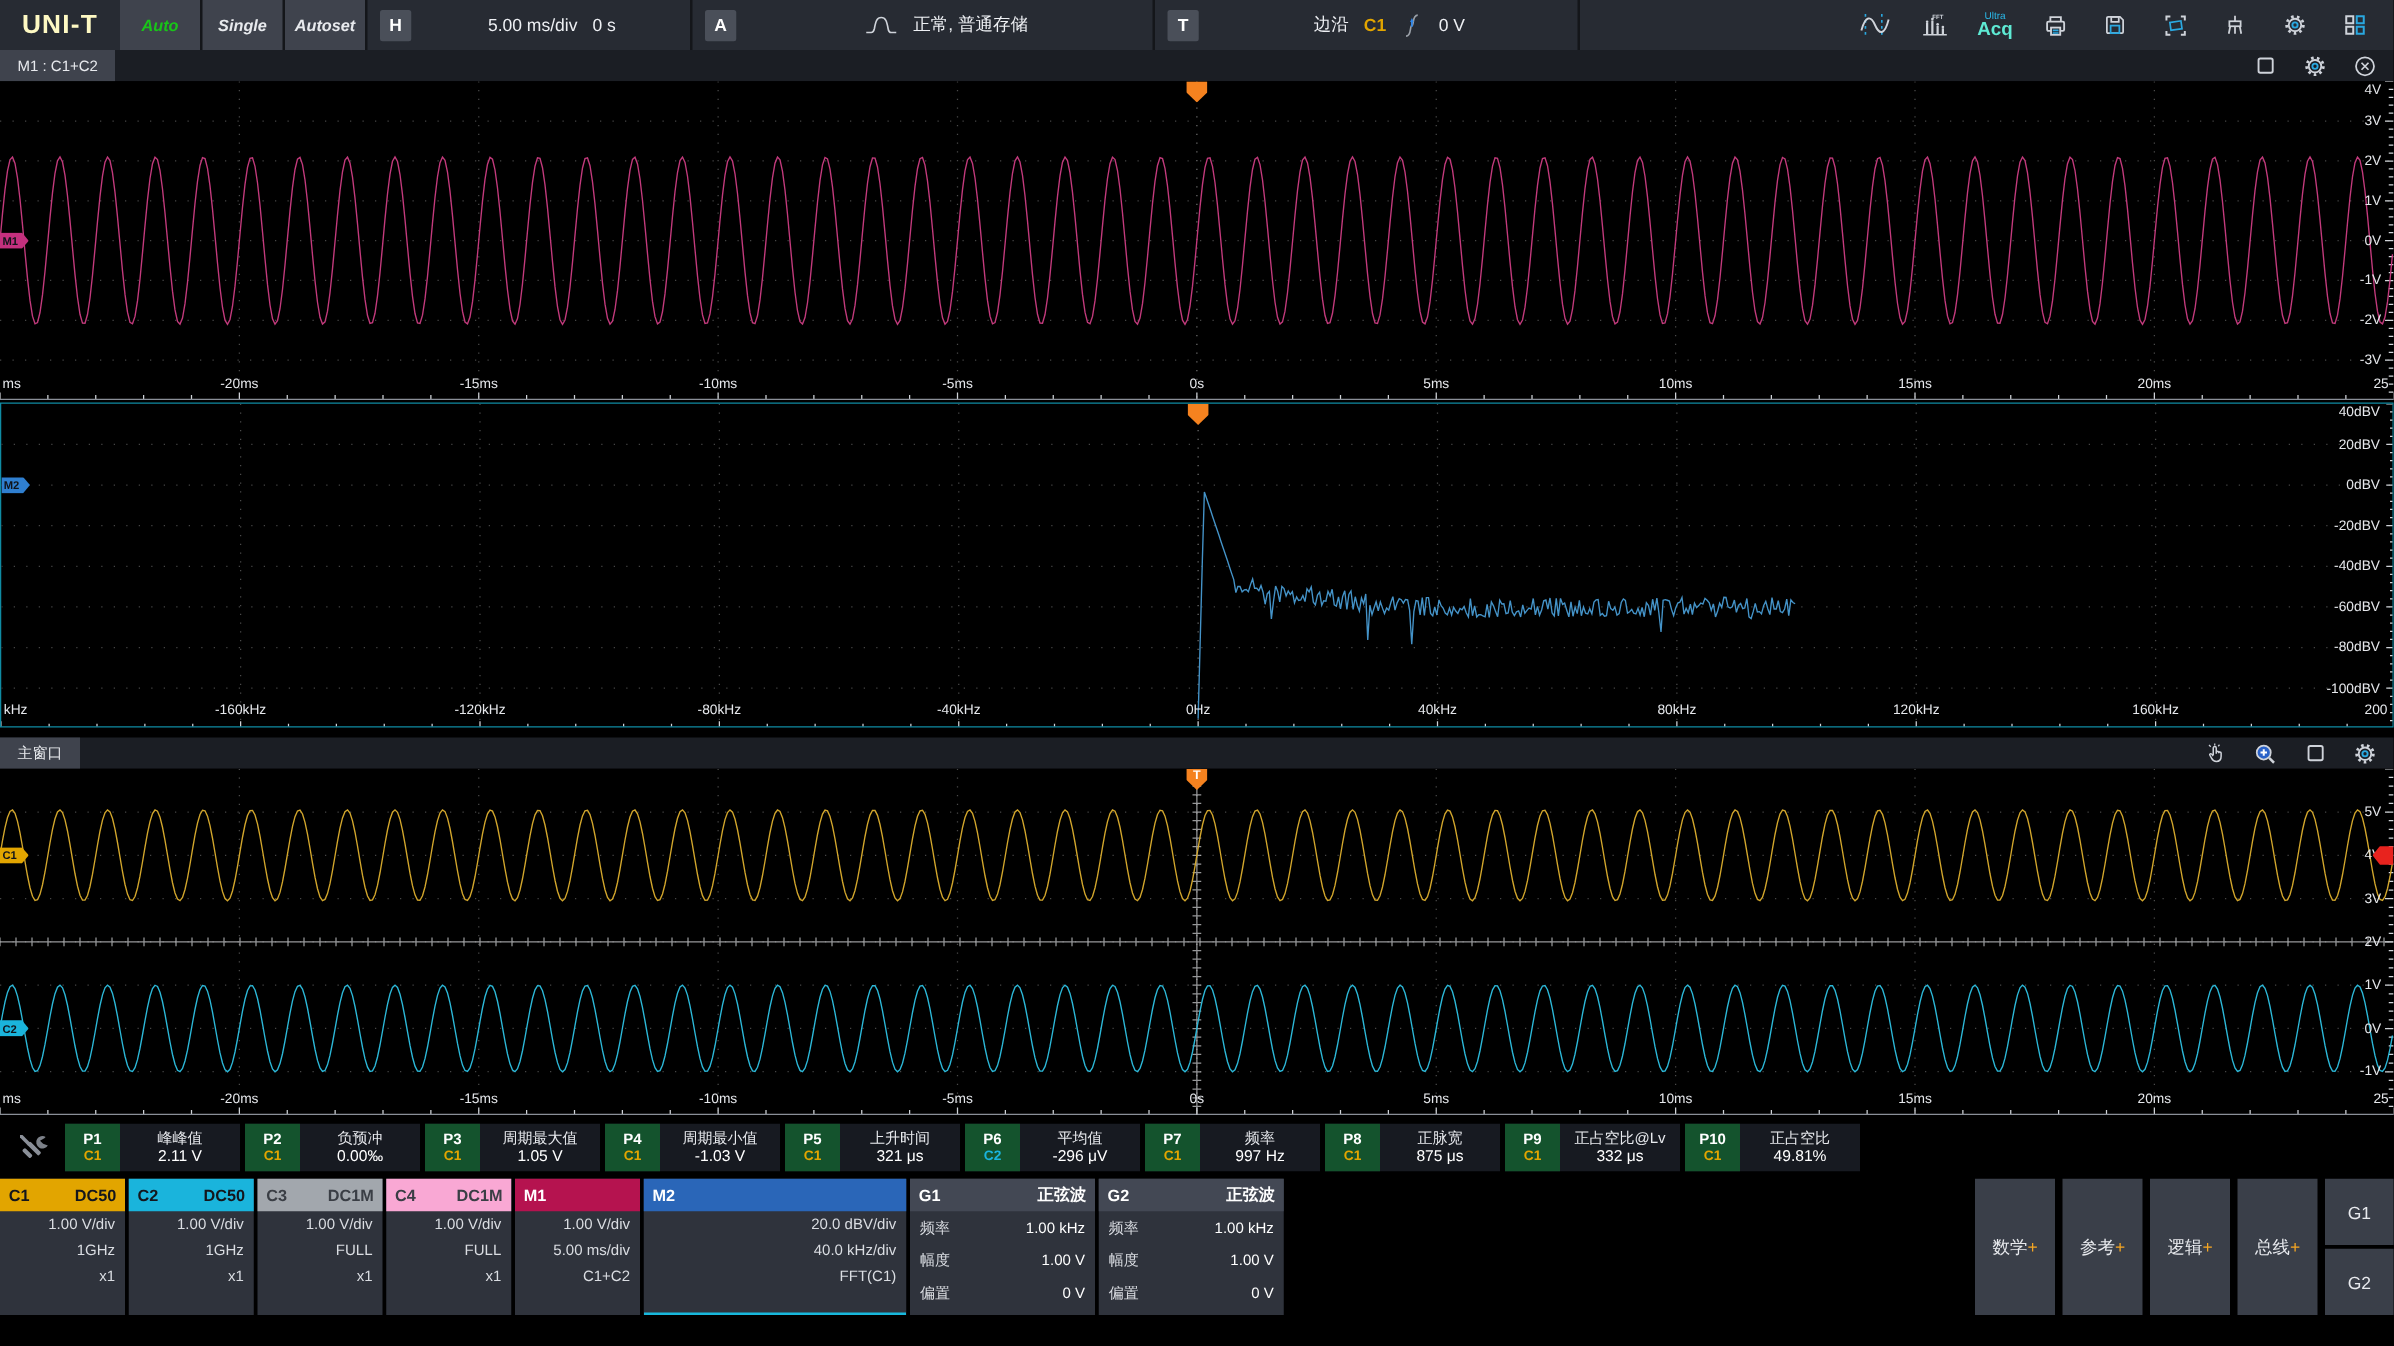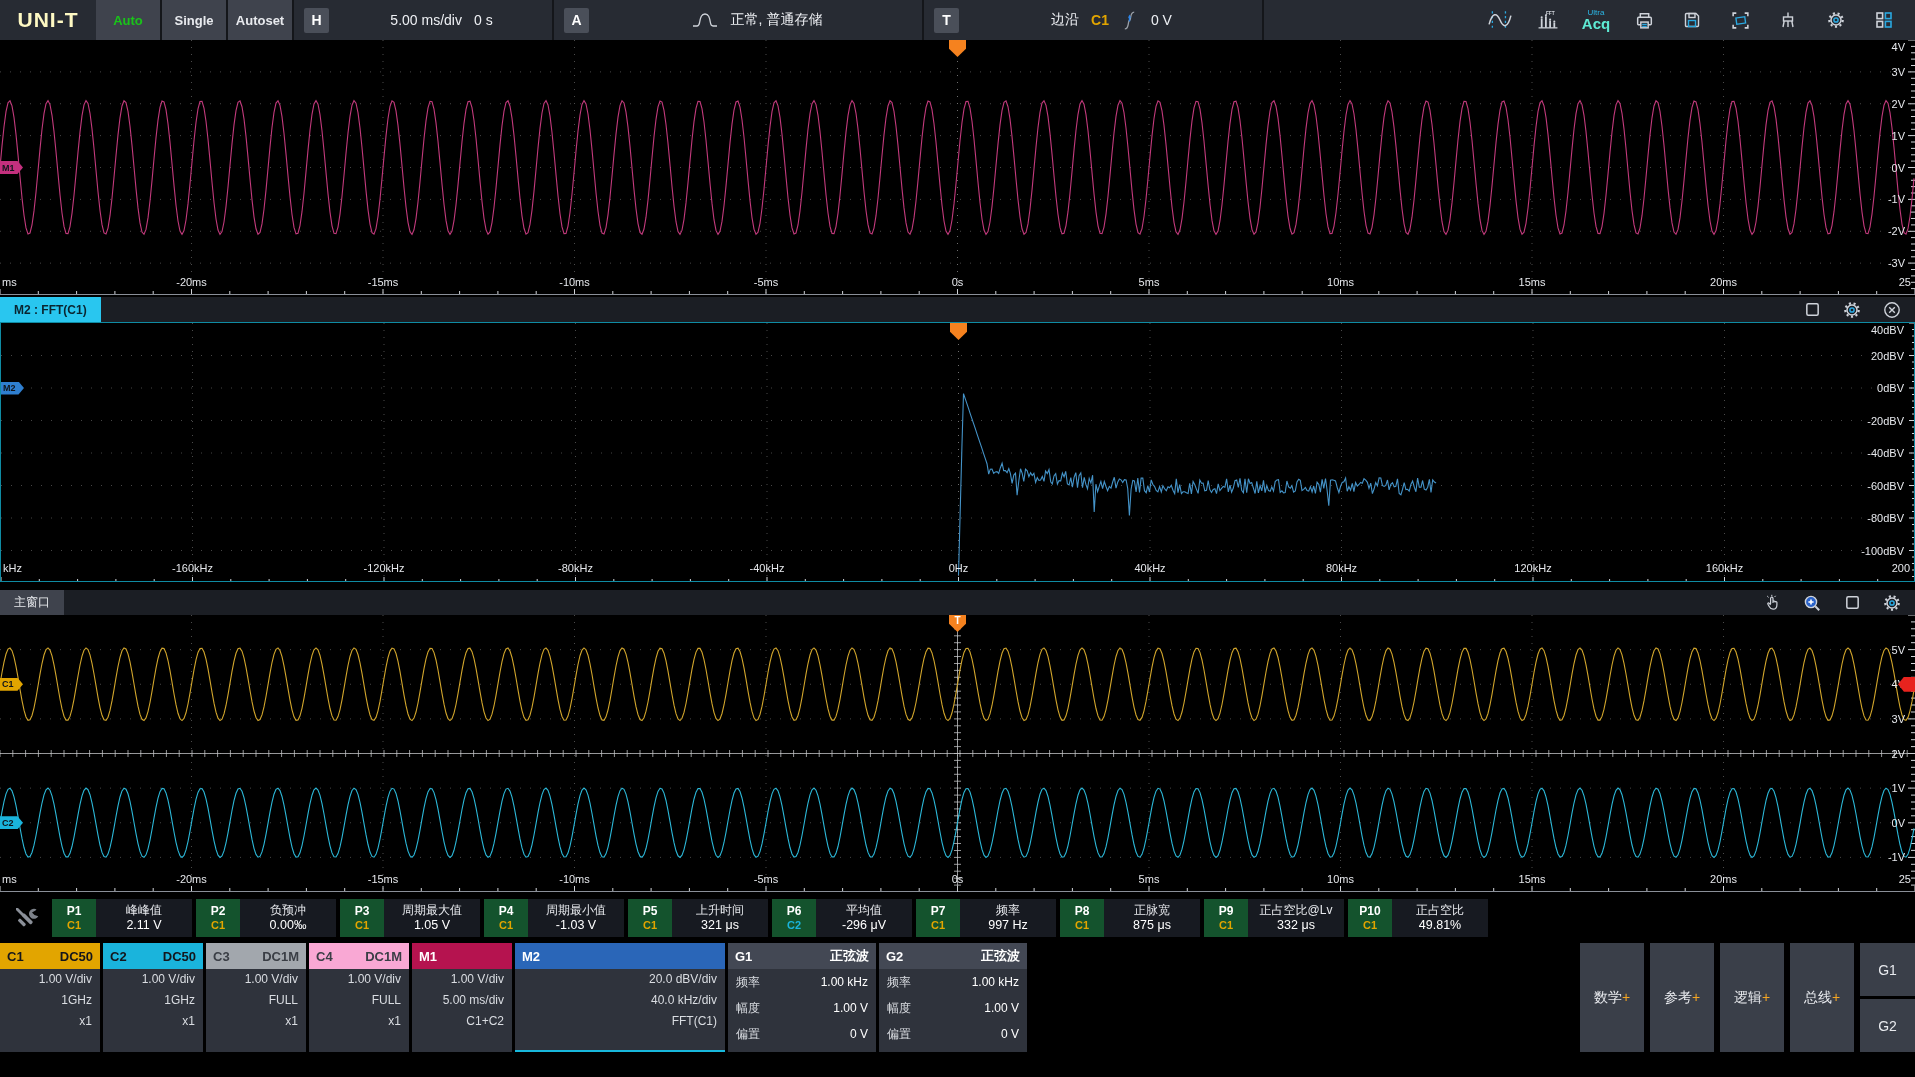--- a/index.html
+++ b/index.html
@@ -3,21 +3,21 @@
 <meta charset="utf-8">
 <style>
   html,body{margin:0;padding:0;background:#000;}
   body{width:1915px;height:1077px;overflow:hidden;font-family:"Liberation Sans","DejaVu Sans",sans-serif;
        -webkit-font-smoothing:antialiased;color:#e8eaee;position:relative;}
   
   .toolbar{height:40px;background:#272b33;display:flex;align-items:stretch;}
   .logo{width:96px;display:flex;align-items:center;justify-content:center;color:#fef9c3;
         font-weight:900;font-size:21px;letter-spacing:1px;}
   .tb-group{display:flex;background:#14161a;gap:2px;}
-  .tb-btn{width:64px;border:0;background:#3f434d;color:#e8eaee;font-size:13px;font-weight:bold;cursor:pointer;}
+  .tb-btn{width:64px;border:0;background:#3f434d;color:#e8eaee;font-size:13px;font-weight:bold;cursor:pointer;font-style:italic;}
   .tb-btn.auto{color:#19c419;}
   .tb-sec{display:flex;align-items:center;gap:12px;padding:0 10px;border-left:2px solid #14161a;}
   .keybox{width:25px;height:25px;background:#4a4f59;color:#fff;font-weight:bold;font-size:14px;
           display:flex;align-items:center;justify-content:center;border-radius:2px;}
   .tb-val{font-size:14px;color:#eef0f4;}
   .tb-center{flex:1;display:flex;align-items:center;justify-content:center;gap:12px;}
   .src-c1{color:#e2a500;font-weight:bold;font-size:14px;}
   .tb-fill{flex:1;border-left:2px solid #14161a;}
   .tb-icons{display:flex;align-items:center;gap:14px;padding:0 14px;}
   .tb-icons .ib{width:34px;height:30px;display:flex;align-items:center;justify-content:center;
@@ -182,20 +182,43 @@
           <rect x="3" y="3" width="5.6" height="5.6" stroke="#cfd3da"></rect>
           <rect x="11.4" y="3" width="5.6" height="5.6" stroke="#2aa8e0"></rect>
           <rect x="3" y="11.4" width="5.6" height="5.6" stroke="#cfd3da"></rect>
           <rect x="11.4" y="11.4" width="5.6" height="5.6" stroke="#2aa8e0"></rect>
         </svg>
       </button>
     </div>
 </div>
 
 <section class="panel">
+  <div class="phead">
+    <div class="ptab">M1 : C1+C2</div>
+    <div class="picons">
+        <span class="pic">
+          <svg viewBox="0 0 18 18" width="17" height="17">
+            <rect x="3" y="3" width="12" height="12" rx="1.5" fill="none" stroke="#cfd3da" stroke-width="1.6"></rect>
+          </svg>
+        </span>
+        <span class="pic">
+          <svg viewBox="0 0 18 18" width="18" height="18">
+            <circle cx="9" cy="9" r="6.7" fill="none" stroke="#cfd3da" stroke-width="2.2" stroke-dasharray="2.1 2.6"></circle>
+            <circle cx="9" cy="9" r="5" fill="none" stroke="#cfd3da" stroke-width="1.5"></circle>
+            <circle cx="9" cy="9" r="2.1" fill="none" stroke="#2aa8e0" stroke-width="1.5"></circle>
+          </svg>
+        </span>
+        <span class="pic">
+          <svg viewBox="0 0 18 18" width="18" height="18">
+            <circle cx="9" cy="9" r="7.2" fill="none" stroke="#cfd3da" stroke-width="1.4"></circle>
+            <path d="M6.2 6.2 L11.8 11.8 M11.8 6.2 L6.2 11.8" stroke="#cfd3da" stroke-width="1.4"></path>
+          </svg>
+        </span>
+      </div>
+  </div>
   <div class="plot" style="height: 255px;"><svg width="1915" height="255" viewBox="0 0 1915 255">
         <line x1="191.5" y1="0" x2="191.5" y2="255" stroke="#4a4a4a" stroke-width="1" stroke-dasharray="1 6"></line>
         <line x1="383" y1="0" x2="383" y2="255" stroke="#4a4a4a" stroke-width="1" stroke-dasharray="1 6"></line>
         <line x1="574.5" y1="0" x2="574.5" y2="255" stroke="#4a4a4a" stroke-width="1" stroke-dasharray="1 6"></line>
         <line x1="766" y1="0" x2="766" y2="255" stroke="#4a4a4a" stroke-width="1" stroke-dasharray="1 6"></line>
         <line x1="957.5" y1="0" x2="957.5" y2="255" stroke="#6e6e6e" stroke-width="1" stroke-dasharray="1 6"></line>
         <line x1="1149" y1="0" x2="1149" y2="255" stroke="#4a4a4a" stroke-width="1" stroke-dasharray="1 6"></line>
         <line x1="1340.5" y1="0" x2="1340.5" y2="255" stroke="#4a4a4a" stroke-width="1" stroke-dasharray="1 6"></line>
         <line x1="1532" y1="0" x2="1532" y2="255" stroke="#4a4a4a" stroke-width="1" stroke-dasharray="1 6"></line>
         <line x1="1723.5" y1="0" x2="1723.5" y2="255" stroke="#4a4a4a" stroke-width="1" stroke-dasharray="1 6"></line>
@@ -206,43 +229,20 @@
         <line x1="0" y1="159.375" x2="1915" y2="159.375" stroke="#454545" stroke-width="1" stroke-dasharray="1 9"></line>
         <line x1="0" y1="191.25" x2="1915" y2="191.25" stroke="#454545" stroke-width="1" stroke-dasharray="1 9"></line>
         <line x1="0" y1="223.125" x2="1915" y2="223.125" stroke="#454545" stroke-width="1" stroke-dasharray="1 9"></line>
         <path d="M0.0 255 V249 M38.3 255 V251 M76.6 255 V251 M114.9 255 V251 M153.2 255 V251 M191.5 255 V249 M229.8 255 V251 M268.1 255 V251 M306.4 255 V251 M344.7 255 V251 M383.0 255 V249 M421.3 255 V251 M459.6 255 V251 M497.9 255 V251 M536.2 255 V251 M574.5 255 V249 M612.8 255 V251 M651.1 255 V251 M689.4 255 V251 M727.7 255 V251 M766.0 255 V249 M804.3 255 V251 M842.6 255 V251 M880.9 255 V251 M919.2 255 V251 M957.5 255 V249 M995.8 255 V251 M1034.1 255 V251 M1072.4 255 V251 M1110.7 255 V251 M1149.0 255 V249 M1187.3 255 V251 M1225.6 255 V251 M1263.9 255 V251 M1302.2 255 V251 M1340.5 255 V249 M1378.8 255 V251 M1417.1 255 V251 M1455.4 255 V251 M1493.7 255 V251 M1532.0 255 V249 M1570.3 255 V251 M1608.6 255 V251 M1646.9 255 V251 M1685.2 255 V251 M1723.5 255 V249 M1761.8 255 V251 M1800.1 255 V251 M1838.4 255 V251 M1876.7 255 V251 M1915.0 255 V249 M1915 0.0 H1908 M1915 6.4 H1911 M1915 12.8 H1911 M1915 19.1 H1911 M1915 25.5 H1911 M1915 31.9 H1908 M1915 38.3 H1911 M1915 44.6 H1911 M1915 51.0 H1911 M1915 57.4 H1911 M1915 63.8 H1908 M1915 70.1 H1911 M1915 76.5 H1911 M1915 82.9 H1911 M1915 89.3 H1911 M1915 95.6 H1908 M1915 102.0 H1911 M1915 108.4 H1911 M1915 114.8 H1911 M1915 121.1 H1911 M1915 127.5 H1908 M1915 133.9 H1911 M1915 140.3 H1911 M1915 146.6 H1911 M1915 153.0 H1911 M1915 159.4 H1908 M1915 165.8 H1911 M1915 172.1 H1911 M1915 178.5 H1911 M1915 184.9 H1911 M1915 191.3 H1908 M1915 197.6 H1911 M1915 204.0 H1911 M1915 210.4 H1911 M1915 216.8 H1911 M1915 223.1 H1908 M1915 229.5 H1911 M1915 235.9 H1911 M1915 242.3 H1911 M1915 248.6 H1911 M1915 255.0 H1908 " stroke="#d0d3d8" stroke-width="1" fill="none"></path>
         <line x1="0" y1="254.5" x2="1915" y2="254.5" stroke="#8a8f98" stroke-width="1"></line>
         <polyline points="0,127.5 2,105.9 4,86.7 6,71.7 8,62.8 10,60.7 12,65.8 14,77.4 16,94.4 18,114.9 20,136.8 22,157.7 24,175.3 26,187.9 28,194.0 30,193.0 32,185.0 34,170.9 36,152.2 38,130.8 40,109.1 42,89.3 44,73.6 46,63.7 48,60.6 50,64.6 52,75.3 54,91.6 56,111.7 58,133.5 60,154.7 62,173.0 64,186.4 66,193.5 68,193.6 70,186.6 72,173.4 74,155.2 76,134.1 78,112.3 80,92.1 82,75.7 84,64.8 86,60.6 88,63.5 90,73.3 92,88.9 94,108.5 96,130.2 98,151.7 100,170.5 102,184.7 104,192.9 106,194.0 108,188.1 110,175.7 112,158.2 114,137.3 116,115.5 118,94.9 120,77.8 122,66.0 124,60.8 126,62.6 128,71.4 130,86.2 132,105.4 134,127.0 136,148.6 138,167.9 140,182.9 142,192.1 144,194.3 146,189.4 148,177.9 150,161.0 152,140.6 154,118.7 156,97.8 158,80.1 160,67.4 162,61.1 164,61.9 166,69.7 168,83.7 170,102.3 172,123.7 174,145.4 176,165.2 178,181.0 180,191.1 182,194.4 184,190.6 186,180.0 188,163.9 190,143.8 192,122.0 194,100.8 196,82.5 198,68.9 200,61.6 202,61.3 204,68.1 206,81.2 208,99.3 210,120.4 212,142.2 214,162.5 216,179.0 218,190.0 220,194.4 222,191.6 224,182.0 226,166.6 228,147.0 230,125.3 232,103.9 234,84.9 236,70.6 238,62.3 240,60.9 242,66.7 244,78.9 246,96.4 248,117.1 250,139.0 252,159.6 254,176.8 256,188.8 258,194.2 260,192.5 262,183.9 264,169.2 266,150.1 268,128.6 270,107.0 272,87.5 274,72.4 276,63.1 278,60.7 280,65.4 282,76.7 284,93.5 286,113.9 288,135.7 290,156.7 292,174.5 294,187.4 296,193.8 298,193.2 300,185.6 302,171.7 304,153.2 306,131.9 308,110.1 310,90.2 312,74.3 314,64.0 316,60.6 318,64.2 320,74.6 322,90.7 324,110.7 326,132.4 328,153.7 330,172.1 332,185.8 334,193.3 336,193.7 338,187.1 340,174.1 342,156.2 344,135.2 346,113.3 348,93.0 350,76.4 352,65.2 354,60.6 356,63.2 358,72.7 360,88.0 362,107.5 364,129.1 366,150.6 368,169.6 370,184.1 372,192.6 374,194.1 376,188.6 378,176.5 380,159.1 382,138.4 384,116.6 386,95.9 388,78.5 390,66.4 392,60.9 394,62.4 396,70.9 398,85.4 400,104.4 402,125.9 404,147.5 406,167.0 408,182.3 410,191.8 412,194.4 414,189.8 416,178.6 418,162.0 420,141.7 422,119.8 424,98.8 426,80.9 428,67.9 430,61.3 432,61.7 434,69.2 436,82.9 438,101.3 440,122.6 442,144.3 444,164.3 446,180.4 448,190.8 450,194.4 452,191.0 454,180.7 456,164.8 458,144.9 460,123.1 462,101.8 464,83.3 466,69.4 468,61.8 470,61.2 472,67.6 474,80.5 476,98.3 478,119.3 480,141.1 482,161.5 484,178.3 486,189.6 488,194.3 490,191.9 492,182.6 494,167.5 496,148.0 498,126.4 500,104.9 502,85.8 504,71.1 506,62.5 508,60.8 510,66.2 512,78.2 514,95.4 516,116.0 518,137.9 520,158.6 522,176.1 524,188.3 526,194.1 528,192.7 530,184.4 532,170.1 534,151.1 536,129.7 538,108.0 540,88.4 542,73.0 544,63.4 546,60.6 548,65.0 550,76.0 552,92.5 554,112.8 556,134.6 558,155.7 560,173.8 562,186.9 564,193.7 566,193.4 568,186.1 570,172.5 572,154.2 574,133.0 576,111.2 578,91.1 580,75.0 582,64.4 584,60.6 586,63.9 588,74.0 590,89.8 592,109.6 594,131.3 596,152.7 598,171.3 600,185.3 602,193.1 604,193.9 606,187.6 608,174.9 610,157.2 612,136.3 614,114.4 616,94.0 618,77.1 620,65.6 622,60.7 624,62.9 626,72.1 628,87.1 630,106.4 632,128.0 634,149.6 636,168.8 638,183.6 640,192.4 642,194.2 644,189.0 646,177.2 648,160.1 650,139.5 652,117.7 654,96.8 656,79.3 658,66.9 660,61.0 662,62.1 664,70.3 666,84.5 668,103.3 670,124.8 672,146.5 674,166.1 676,181.7 678,191.5 680,194.4 682,190.2 684,179.3 686,162.9 688,142.7 690,120.9 692,99.8 694,81.6 696,68.4 698,61.4 700,61.5 702,68.6 704,82.0 706,100.3 708,121.5 710,143.3 712,163.4 714,179.7 716,190.4 718,194.4 720,191.3 722,181.4 724,165.7 726,145.9 728,124.2 730,102.8 732,84.1 734,70.0 736,62.0 738,61.0 740,67.1 742,79.7 744,97.3 746,118.2 748,140.1 750,160.6 752,177.6 754,189.2 756,194.3 758,192.2 760,183.3 762,168.3 764,149.1 766,127.5 768,105.9 770,86.7 772,71.7 774,62.8 776,60.7 778,65.8 780,77.4 782,94.4 784,114.9 786,136.8 788,157.7 790,175.3 792,187.9 794,194.0 796,193.0 798,185.0 800,170.9 802,152.2 804,130.8 806,109.1 808,89.3 810,73.6 812,63.7 814,60.6 816,64.6 818,75.3 820,91.6 822,111.7 824,133.5 826,154.7 828,173.0 830,186.4 832,193.5 834,193.6 836,186.6 838,173.4 840,155.2 842,134.1 844,112.3 846,92.1 848,75.7 850,64.8 852,60.6 854,63.5 856,73.3 858,88.9 860,108.5 862,130.2 864,151.7 866,170.5 868,184.7 870,192.9 872,194.0 874,188.1 876,175.7 878,158.2 880,137.3 882,115.5 884,94.9 886,77.8 888,66.0 890,60.8 892,62.6 894,71.4 896,86.2 898,105.4 900,127.0 902,148.6 904,167.9 906,182.9 908,192.1 910,194.3 912,189.4 914,177.9 916,161.0 918,140.6 920,118.7 922,97.8 924,80.1 926,67.4 928,61.1 930,61.9 932,69.7 934,83.7 936,102.3 938,123.7 940,145.4 942,165.2 944,181.0 946,191.1 948,194.4 950,190.6 952,180.0 954,163.9 956,143.8 958,122.0 960,100.8 962,82.5 964,68.9 966,61.6 968,61.3 970,68.1 972,81.2 974,99.3 976,120.4 978,142.2 980,162.5 982,179.0 984,190.0 986,194.4 988,191.6 990,182.0 992,166.6 994,147.0 996,125.3 998,103.9 1000,84.9 1002,70.6 1004,62.3 1006,60.9 1008,66.7 1010,78.9 1012,96.4 1014,117.1 1016,139.0 1018,159.6 1020,176.8 1022,188.8 1024,194.2 1026,192.5 1028,183.9 1030,169.2 1032,150.1 1034,128.6 1036,107.0 1038,87.5 1040,72.4 1042,63.1 1044,60.7 1046,65.4 1048,76.7 1050,93.5 1052,113.9 1054,135.7 1056,156.7 1058,174.5 1060,187.4 1062,193.8 1064,193.2 1066,185.6 1068,171.7 1070,153.2 1072,131.9 1074,110.1 1076,90.2 1078,74.3 1080,64.0 1082,60.6 1084,64.2 1086,74.6 1088,90.7 1090,110.7 1092,132.4 1094,153.7 1096,172.1 1098,185.8 1100,193.3 1102,193.7 1104,187.1 1106,174.1 1108,156.2 1110,135.2 1112,113.3 1114,93.0 1116,76.4 1118,65.2 1120,60.6 1122,63.2 1124,72.7 1126,88.0 1128,107.5 1130,129.1 1132,150.6 1134,169.6 1136,184.1 1138,192.6 1140,194.1 1142,188.6 1144,176.5 1146,159.1 1148,138.4 1150,116.6 1152,95.9 1154,78.5 1156,66.4 1158,60.9 1160,62.4 1162,70.9 1164,85.4 1166,104.4 1168,125.9 1170,147.5 1172,167.0 1174,182.3 1176,191.8 1178,194.4 1180,189.8 1182,178.6 1184,162.0 1186,141.7 1188,119.8 1190,98.8 1192,80.9 1194,67.9 1196,61.3 1198,61.7 1200,69.2 1202,82.9 1204,101.3 1206,122.6 1208,144.3 1210,164.3 1212,180.4 1214,190.8 1216,194.4 1218,191.0 1220,180.7 1222,164.8 1224,144.9 1226,123.1 1228,101.8 1230,83.3 1232,69.4 1234,61.8 1236,61.2 1238,67.6 1240,80.5 1242,98.3 1244,119.3 1246,141.1 1248,161.5 1250,178.3 1252,189.6 1254,194.3 1256,191.9 1258,182.6 1260,167.5 1262,148.0 1264,126.4 1266,104.9 1268,85.8 1270,71.1 1272,62.5 1274,60.8 1276,66.2 1278,78.2 1280,95.4 1282,116.0 1284,137.9 1286,158.6 1288,176.1 1290,188.3 1292,194.1 1294,192.7 1296,184.4 1298,170.1 1300,151.1 1302,129.7 1304,108.0 1306,88.4 1308,73.0 1310,63.4 1312,60.6 1314,65.0 1316,76.0 1318,92.5 1320,112.8 1322,134.6 1324,155.7 1326,173.8 1328,186.9 1330,193.7 1332,193.4 1334,186.1 1336,172.5 1338,154.2 1340,133.0 1342,111.2 1344,91.1 1346,75.0 1348,64.4 1350,60.6 1352,63.9 1354,74.0 1356,89.8 1358,109.6 1360,131.3 1362,152.7 1364,171.3 1366,185.3 1368,193.1 1370,193.9 1372,187.6 1374,174.9 1376,157.2 1378,136.3 1380,114.4 1382,94.0 1384,77.1 1386,65.6 1388,60.7 1390,62.9 1392,72.1 1394,87.1 1396,106.4 1398,128.0 1400,149.6 1402,168.8 1404,183.6 1406,192.4 1408,194.2 1410,189.0 1412,177.2 1414,160.1 1416,139.5 1418,117.7 1420,96.8 1422,79.3 1424,66.9 1426,61.0 1428,62.1 1430,70.3 1432,84.5 1434,103.3 1436,124.8 1438,146.5 1440,166.1 1442,181.7 1444,191.5 1446,194.4 1448,190.2 1450,179.3 1452,162.9 1454,142.7 1456,120.9 1458,99.8 1460,81.6 1462,68.4 1464,61.4 1466,61.5 1468,68.6 1470,82.0 1472,100.3 1474,121.5 1476,143.3 1478,163.4 1480,179.7 1482,190.4 1484,194.4 1486,191.3 1488,181.4 1490,165.7 1492,145.9 1494,124.2 1496,102.8 1498,84.1 1500,70.0 1502,62.0 1504,61.0 1506,67.1 1508,79.7 1510,97.3 1512,118.2 1514,140.1 1516,160.6 1518,177.6 1520,189.2 1522,194.3 1524,192.2 1526,183.3 1528,168.3 1530,149.1 1532,127.5 1534,105.9 1536,86.7 1538,71.7 1540,62.8 1542,60.7 1544,65.8 1546,77.4 1548,94.4 1550,114.9 1552,136.8 1554,157.7 1556,175.3 1558,187.9 1560,194.0 1562,193.0 1564,185.0 1566,170.9 1568,152.2 1570,130.8 1572,109.1 1574,89.3 1576,73.6 1578,63.7 1580,60.6 1582,64.6 1584,75.3 1586,91.6 1588,111.7 1590,133.5 1592,154.7 1594,173.0 1596,186.4 1598,193.5 1600,193.6 1602,186.6 1604,173.4 1606,155.2 1608,134.1 1610,112.3 1612,92.1 1614,75.7 1616,64.8 1618,60.6 1620,63.5 1622,73.3 1624,88.9 1626,108.5 1628,130.2 1630,151.7 1632,170.5 1634,184.7 1636,192.9 1638,194.0 1640,188.1 1642,175.7 1644,158.2 1646,137.3 1648,115.5 1650,94.9 1652,77.8 1654,66.0 1656,60.8 1658,62.6 1660,71.4 1662,86.2 1664,105.4 1666,127.0 1668,148.6 1670,167.9 1672,182.9 1674,192.1 1676,194.3 1678,189.4 1680,177.9 1682,161.0 1684,140.6 1686,118.7 1688,97.8 1690,80.1 1692,67.4 1694,61.1 1696,61.9 1698,69.7 1700,83.7 1702,102.3 1704,123.7 1706,145.4 1708,165.2 1710,181.0 1712,191.1 1714,194.4 1716,190.6 1718,180.0 1720,163.9 1722,143.8 1724,122.0 1726,100.8 1728,82.5 1730,68.9 1732,61.6 1734,61.3 1736,68.1 1738,81.2 1740,99.3 1742,120.4 1744,142.2 1746,162.5 1748,179.0 1750,190.0 1752,194.4 1754,191.6 1756,182.0 1758,166.6 1760,147.0 1762,125.3 1764,103.9 1766,84.9 1768,70.6 1770,62.3 1772,60.9 1774,66.7 1776,78.9 1778,96.4 1780,117.1 1782,139.0 1784,159.6 1786,176.8 1788,188.8 1790,194.2 1792,192.5 1794,183.9 1796,169.2 1798,150.1 1800,128.6 1802,107.0 1804,87.5 1806,72.4 1808,63.1 1810,60.7 1812,65.4 1814,76.7 1816,93.5 1818,113.9 1820,135.7 1822,156.7 1824,174.5 1826,187.4 1828,193.8 1830,193.2 1832,185.6 1834,171.7 1836,153.2 1838,131.9 1840,110.1 1842,90.2 1844,74.3 1846,64.0 1848,60.6 1850,64.2 1852,74.6 1854,90.7 1856,110.7 1858,132.4 1860,153.7 1862,172.1 1864,185.8 1866,193.3 1868,193.7 1870,187.1 1872,174.1 1874,156.2 1876,135.2 1878,113.3 1880,93.0 1882,76.4 1884,65.2 1886,60.6 1888,63.2 1890,72.7 1892,88.0 1894,107.5 1896,129.1 1898,150.6 1900,169.6 1902,184.1 1904,192.6 1906,194.1 1908,188.6 1910,176.5 1912,159.1 1914,138.4 " fill="none" stroke="#c23a7c" stroke-width="1.1"></polyline>
       </svg><span class="xlab first" style="left: 2px;">ms</span><span class="xlab" style="left: 191.5px;">-20ms</span><span class="xlab" style="left: 383px;">-15ms</span><span class="xlab" style="left: 574.5px;">-10ms</span><span class="xlab" style="left: 766px;">-5ms</span><span class="xlab" style="left: 957.5px;">0s</span><span class="xlab" style="left: 1149px;">5ms</span><span class="xlab" style="left: 1340.5px;">10ms</span><span class="xlab" style="left: 1532px;">15ms</span><span class="xlab" style="left: 1723.5px;">20ms</span><span class="xlab last" style="right: 4px;">25</span><span class="ylab top" style="top: 1px;">4V</span><span class="ylab" style="top: 31.875px;">3V</span><span class="ylab" style="top: 63.75px;">2V</span><span class="ylab" style="top: 95.625px;">1V</span><span class="ylab" style="top: 127.5px;">0V</span><span class="ylab" style="top: 159.375px;">-1V</span><span class="ylab" style="top: 191.25px;">-2V</span><span class="ylab" style="top: 223.125px;">-3V</span><div class="trig" style="left: 949px;"></div><div class="tag" style="background: rgb(196, 48, 126); top: 121px;">M1</div></div>
 </section>
 <div class="gap2"></div>
 <section class="panel">
-  <div class="phead">
-    <div class="ptab sel">M2 : FFT(C1)</div>
-    <div class="picons">
-        <span class="pic">
-          <svg viewBox="0 0 18 18" width="17" height="17">
-            <rect x="3" y="3" width="12" height="12" rx="1.5" fill="none" stroke="#cfd3da" stroke-width="1.6"></rect>
-          </svg>
-        </span>
-        <span class="pic">
-          <svg viewBox="0 0 18 18" width="18" height="18">
-            <circle cx="9" cy="9" r="6.7" fill="none" stroke="#cfd3da" stroke-width="2.2" stroke-dasharray="2.1 2.6"></circle>
-            <circle cx="9" cy="9" r="5" fill="none" stroke="#cfd3da" stroke-width="1.5"></circle>
-            <circle cx="9" cy="9" r="2.1" fill="none" stroke="#2aa8e0" stroke-width="1.5"></circle>
-          </svg>
-        </span>
-        <span class="pic">
-          <svg viewBox="0 0 18 18" width="18" height="18">
-            <circle cx="9" cy="9" r="7.2" fill="none" stroke="#cfd3da" stroke-width="1.4"></circle>
-            <path d="M6.2 6.2 L11.8 11.8 M11.8 6.2 L6.2 11.8" stroke="#cfd3da" stroke-width="1.4"></path>
-          </svg>
-        </span>
-      </div>
-  </div>
   <div class="plot selborder" style="height: 260px;"><svg width="1915" height="260" viewBox="0 0 1915 260">
         <line x1="191.5" y1="0" x2="191.5" y2="260" stroke="#4a4a4a" stroke-width="1" stroke-dasharray="1 6"></line>
         <line x1="383" y1="0" x2="383" y2="260" stroke="#4a4a4a" stroke-width="1" stroke-dasharray="1 6"></line>
         <line x1="574.5" y1="0" x2="574.5" y2="260" stroke="#4a4a4a" stroke-width="1" stroke-dasharray="1 6"></line>
         <line x1="766" y1="0" x2="766" y2="260" stroke="#4a4a4a" stroke-width="1" stroke-dasharray="1 6"></line>
         <line x1="957.5" y1="0" x2="957.5" y2="260" stroke="#6e6e6e" stroke-width="1" stroke-dasharray="1 6"></line>
         <line x1="1149" y1="0" x2="1149" y2="260" stroke="#4a4a4a" stroke-width="1" stroke-dasharray="1 6"></line>
         <line x1="1340.5" y1="0" x2="1340.5" y2="260" stroke="#4a4a4a" stroke-width="1" stroke-dasharray="1 6"></line>
         <line x1="1532" y1="0" x2="1532" y2="260" stroke="#4a4a4a" stroke-width="1" stroke-dasharray="1 6"></line>
         <line x1="1723.5" y1="0" x2="1723.5" y2="260" stroke="#4a4a4a" stroke-width="1" stroke-dasharray="1 6"></line>

